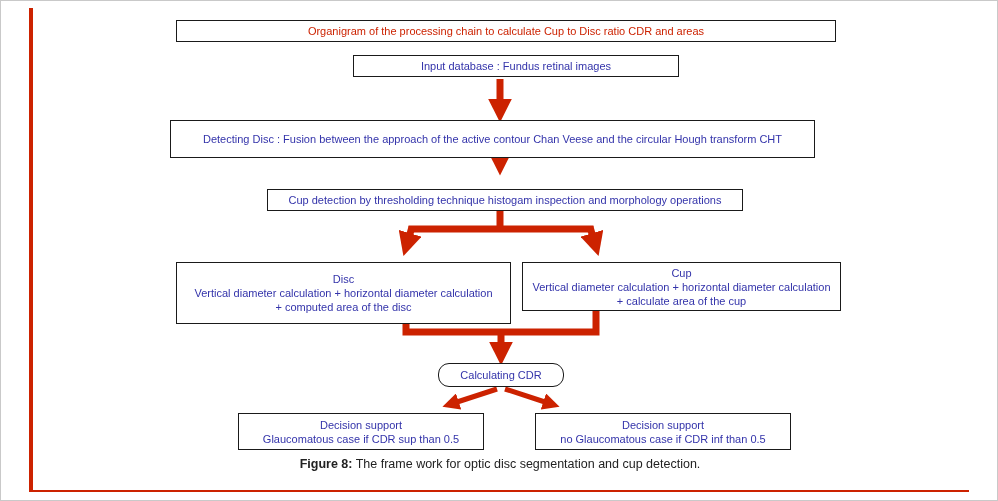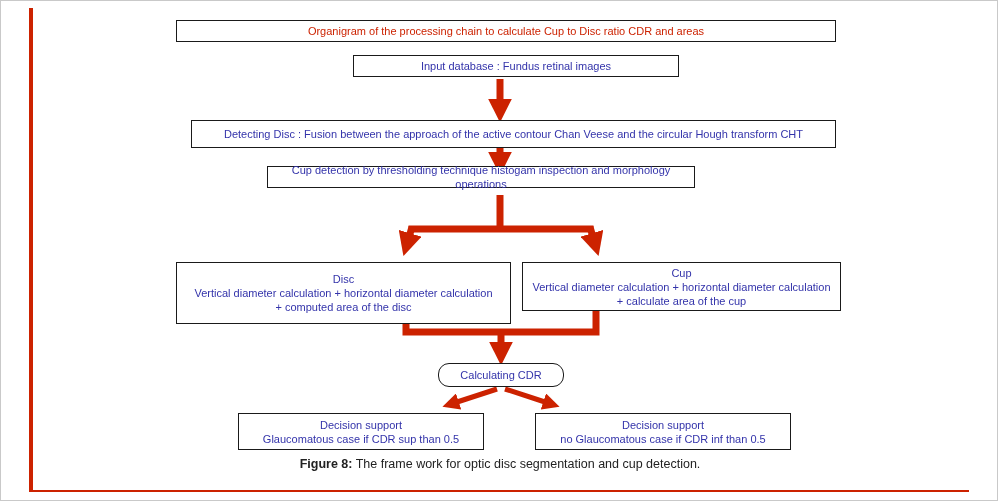--- a/index.html
+++ b/index.html
@@ -30,22 +30,22 @@
     background:#ffffff;
     color:var(--box-text-color);
     font-size:11px;
     display:flex;flex-direction:column;align-items:center;justify-content:center;
     text-align:center;line-height:14px;
     box-sizing:border-box;
   }
   .fc-box.red-text{color:var(--title-text-color);}
   .title-box{left:175px;top:19px;width:660px;height:22px;}
   .input-box{left:337px;top:54px;width:326px;height:22px;margin-left:15px;}
-  .detect-box{left:190px;top:119px;width:645px;height:28px;}
-  .cupdetect-box{left:266px;top:165px;width:428px;height:22px;}
+  .detect-box{left:169px;top:119px;width:645px;height:38px;}
+  .cupdetect-box{left:266px;top:188px;width:476px;height:22px;}
   .disc-box{left:175px;top:261px;width:335px;height:62px;}
   .cup-box{left:521px;top:261px;width:319px;height:49px;}
   .cdr-box{left:437px;top:362px;width:126px;height:24px;border-radius:11px;}
   .decision-left-box{left:237px;top:412px;width:246px;height:37px;}
   .decision-right-box{left:534px;top:412px;width:256px;height:37px;}
   .arrows{
     position:absolute;left:0;top:0;width:998px;height:501px;
     pointer-events:none;
   }
   .arrows .stroke{

